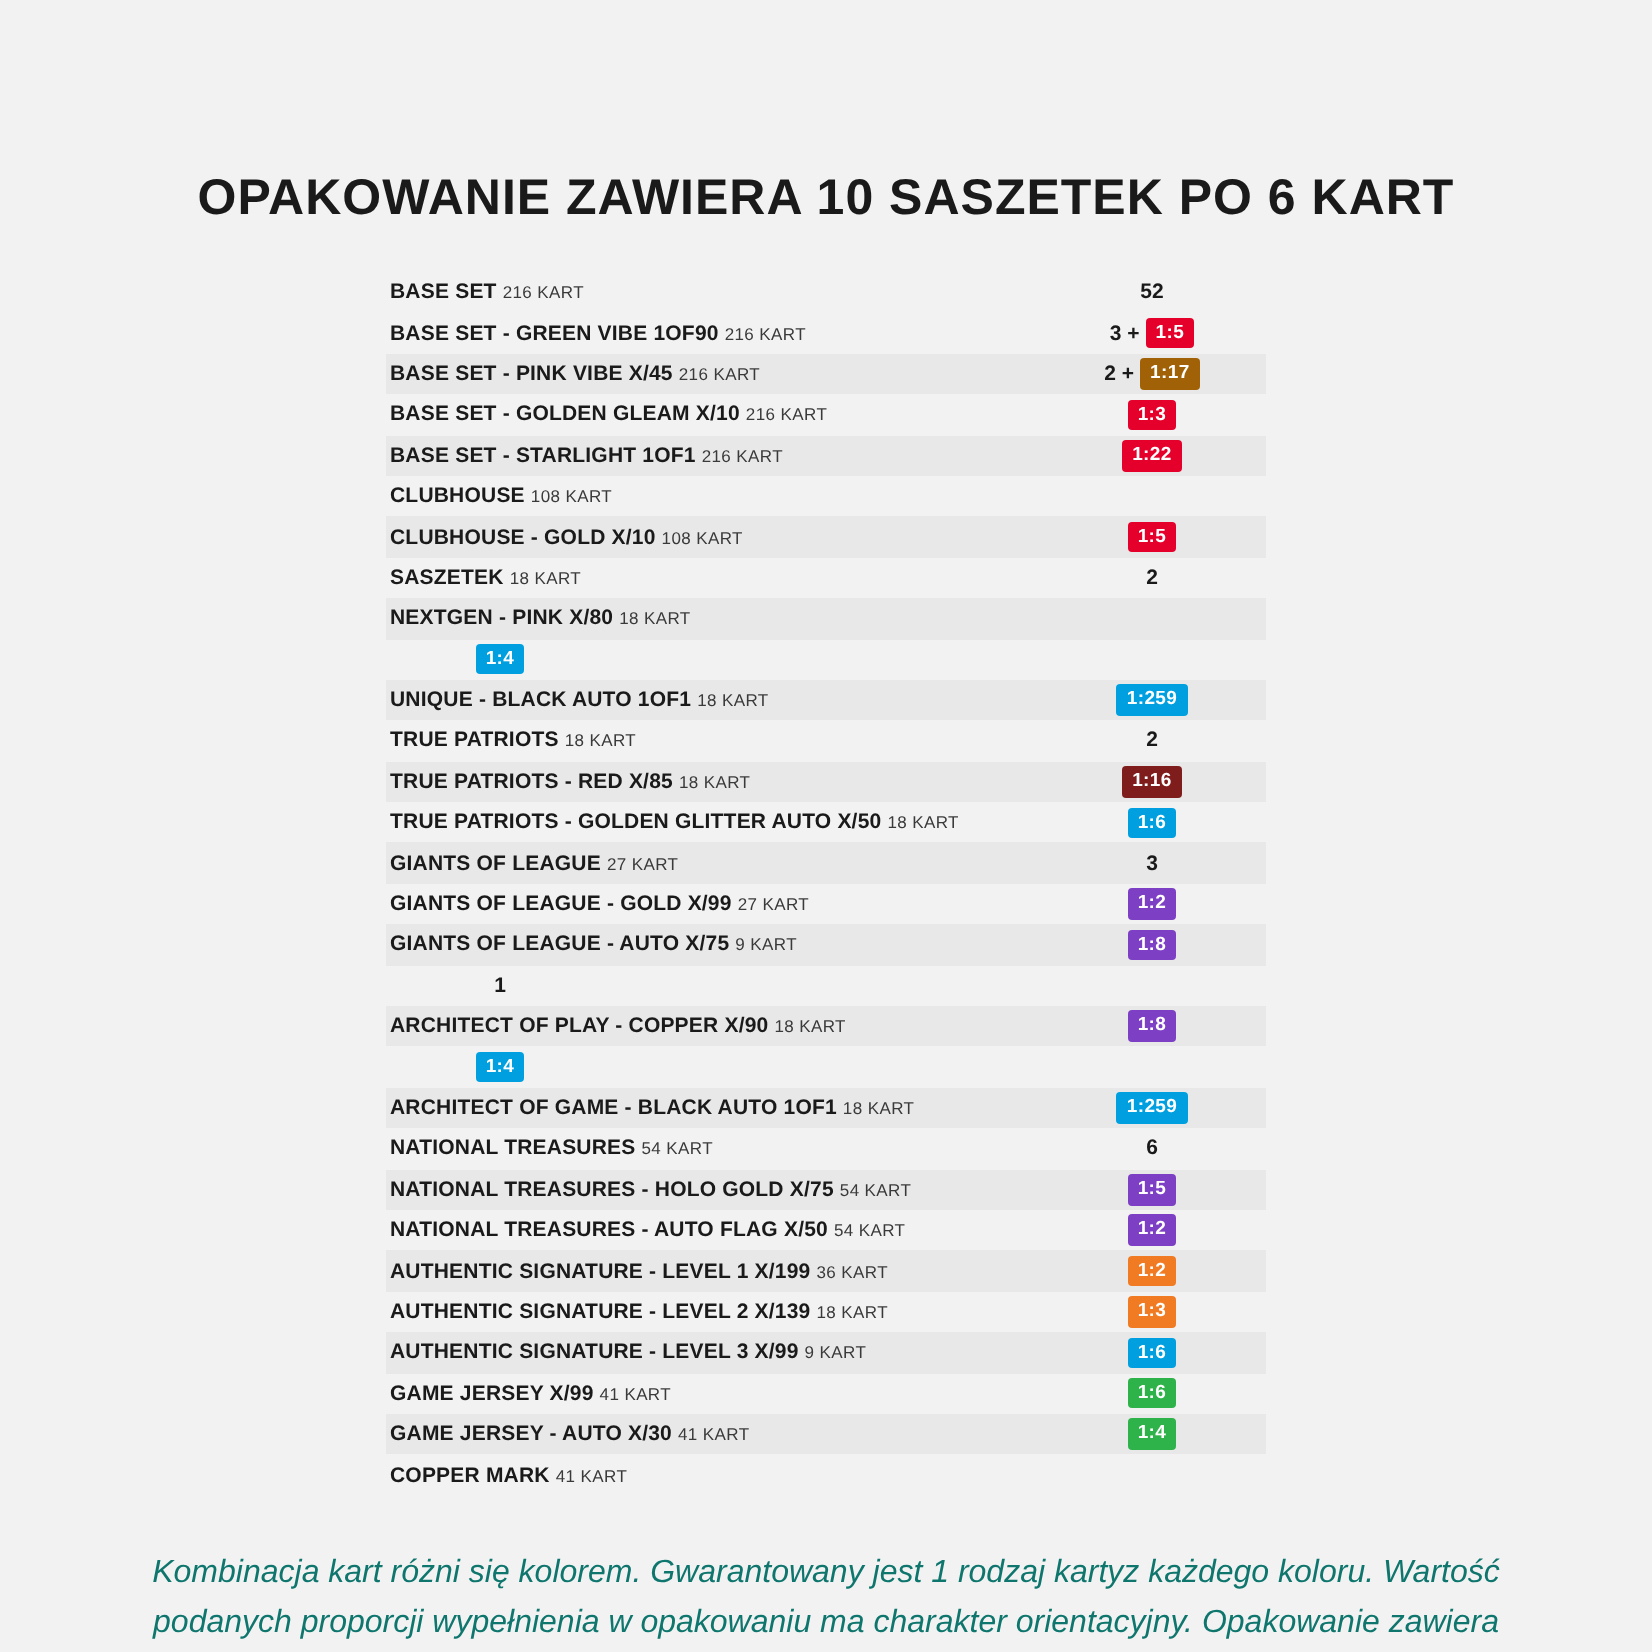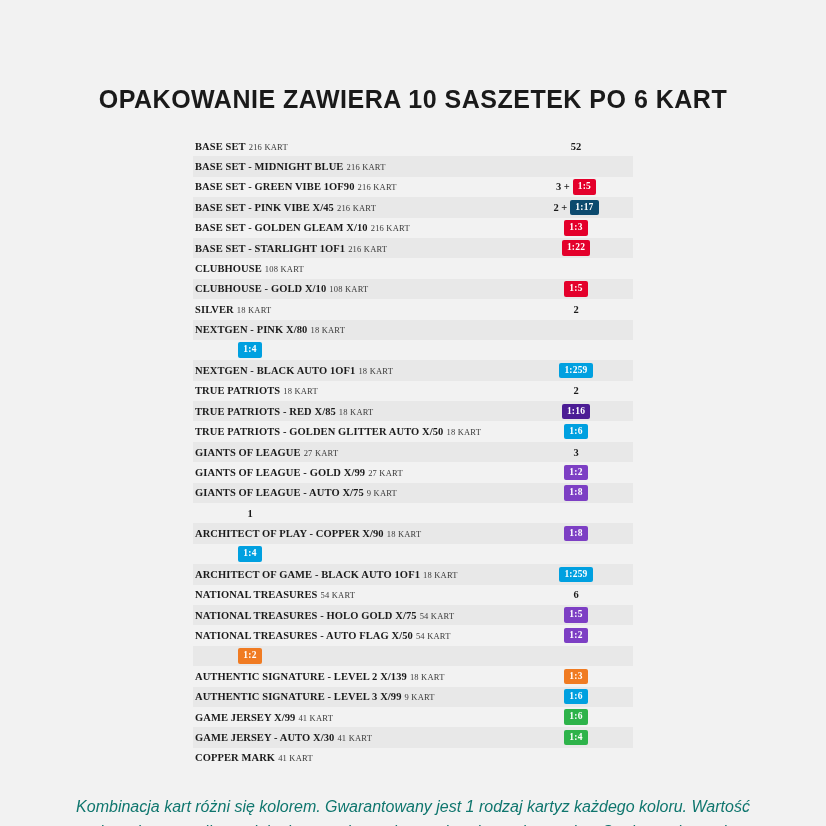--- a/index.html
+++ b/index.html
@@ -27,21 +27,20 @@
     font-weight: bold;
     letter-spacing: 0.5px;
     color: #1a1a1a;
     padding-top: 42px;
     padding-bottom: 10px;
     text-transform: uppercase;
   }
   .table {
     width: 440px;
     margin: 12px auto 0 auto;
-    font-family: Liberation Serif, serif;
   }
   .row {
     display: flex;
     align-items: center;
     height: 20.4px;
     padding: 0 2px;
     box-sizing: border-box;
   }
   .row.alt {
     background: #e8e8e8;
@@ -106,36 +105,32 @@
 
   <div class="title">OPAKOWANIE ZAWIERA 10 SASZETEK PO 6 KART</div>
 
   <div class="table">
       <div class="row">
         <div class="name"><span>BASE SET</span><span class="qty">216 KART</span></div>
         <div class="value">
           <span class="plain">52</span>
         </div>
       </div>
-      <div class="row alt">
-        <div class="name"><span>BASE SET - MIDNIGHT BLUE</span><span class="qty">216 KART</span></div>
-        <div class="value"></div>
-      </div>
       <div class="row">
         <div class="name"><span>BASE SET - GREEN VIBE 1OF90</span><span class="qty">216 KART</span></div>
         <div class="value">
           <span class="plain">3 +</span>
           <span class="chip" style="background: rgb(228, 0, 43);">1:5</span>
         </div>
       </div>
       <div class="row alt">
         <div class="name"><span>BASE SET - PINK VIBE X/45</span><span class="qty">216 KART</span></div>
         <div class="value">
           <span class="plain">2 +</span>
-          <span class="chip" style="background: #0c4a6e;">1:17</span>
+          <span class="chip" style="background: #a16207;">1:17</span>
         </div>
       </div>
       <div class="row">
         <div class="name"><span>BASE SET - GOLDEN GLEAM X/10</span><span class="qty">216 KART</span></div>
         <div class="value">
           <span class="chip" style="background: rgb(228, 0, 43);">1:3</span>
         </div>
       </div>
       <div class="row alt">
         <div class="name"><span>BASE SET - STARLIGHT 1OF1</span><span class="qty">216 KART</span></div>
@@ -147,50 +142,50 @@
         <div class="name"><span>CLUBHOUSE</span><span class="qty">108 KART</span></div>
         <div class="value"></div>
       </div>
       <div class="row alt">
         <div class="name"><span>CLUBHOUSE - GOLD X/10</span><span class="qty">108 KART</span></div>
         <div class="value">
           <span class="chip" style="background: rgb(228, 0, 43);">1:5</span>
         </div>
       </div>
       <div class="row">
-        <div class="name"><span>SILVER</span><span class="qty">18 KART</span></div>
+        <div class="name"><span>SASZETEK</span><span class="qty">18 KART</span></div>
         <div class="value">
           <span class="plain">2</span>
         </div>
       </div>
       <div class="row alt">
         <div class="name"><span>NEXTGEN - PINK X/80</span><span class="qty">18 KART</span></div>
         <div class="value"></div>
       </div>
       <div class="row">
         <div class="value">
           <span class="chip" style="background: rgb(0, 160, 224);">1:4</span>
         </div>
       </div>
       <div class="row alt">
-        <div class="name"><span>NEXTGEN - BLACK AUTO 1OF1</span><span class="qty">18 KART</span></div>
+        <div class="name"><span>UNIQUE - BLACK AUTO 1OF1</span><span class="qty">18 KART</span></div>
         <div class="value">
           <span class="chip" style="background: rgb(0, 160, 224);">1:259</span>
         </div>
       </div>
       <div class="row">
         <div class="name"><span>TRUE PATRIOTS</span><span class="qty">18 KART</span></div>
         <div class="value">
           <span class="plain">2</span>
         </div>
       </div>
       <div class="row alt">
         <div class="name"><span>TRUE PATRIOTS - RED X/85</span><span class="qty">18 KART</span></div>
         <div class="value">
-          <span class="chip" style="background: #4c1d95;">1:16</span>
+          <span class="chip" style="background: #7f1d1d;">1:16</span>
         </div>
       </div>
       <div class="row">
         <div class="name"><span>TRUE PATRIOTS - GOLDEN GLITTER AUTO X/50</span><span class="qty">18 KART</span></div>
         <div class="value">
           <span class="chip" style="background: rgb(0, 160, 224);">1:6</span>
         </div>
       </div>
       <div class="row alt">
         <div class="name"><span>GIANTS OF LEAGUE</span><span class="qty">27 KART</span></div>
@@ -244,20 +239,21 @@
           <span class="chip" style="background: rgb(125, 63, 196);">1:5</span>
         </div>
       </div>
       <div class="row">
         <div class="name"><span>NATIONAL TREASURES - AUTO FLAG X/50</span><span class="qty">54 KART</span></div>
         <div class="value">
           <span class="chip" style="background: rgb(125, 63, 196);">1:2</span>
         </div>
       </div>
       <div class="row alt">
+        <div class="name"><span>AUTHENTIC SIGNATURE - LEVEL 1 X/199</span><span class="qty">36 KART</span></div>
         <div class="value">
           <span class="chip" style="background: rgb(240, 123, 34);">1:2</span>
         </div>
       </div>
       <div class="row">
         <div class="name"><span>AUTHENTIC SIGNATURE - LEVEL 2 X/139</span><span class="qty">18 KART</span></div>
         <div class="value">
           <span class="chip" style="background: rgb(240, 123, 34);">1:3</span>
         </div>
       </div>

